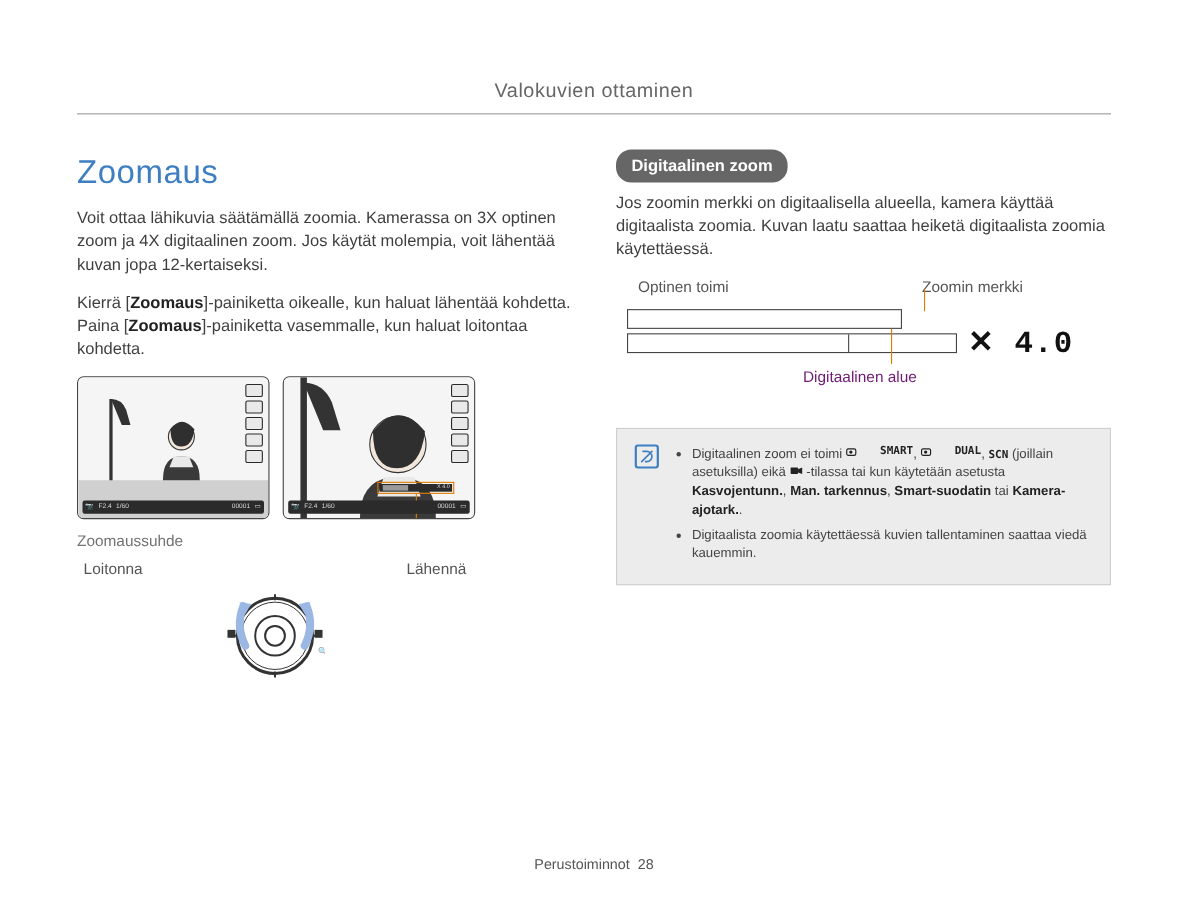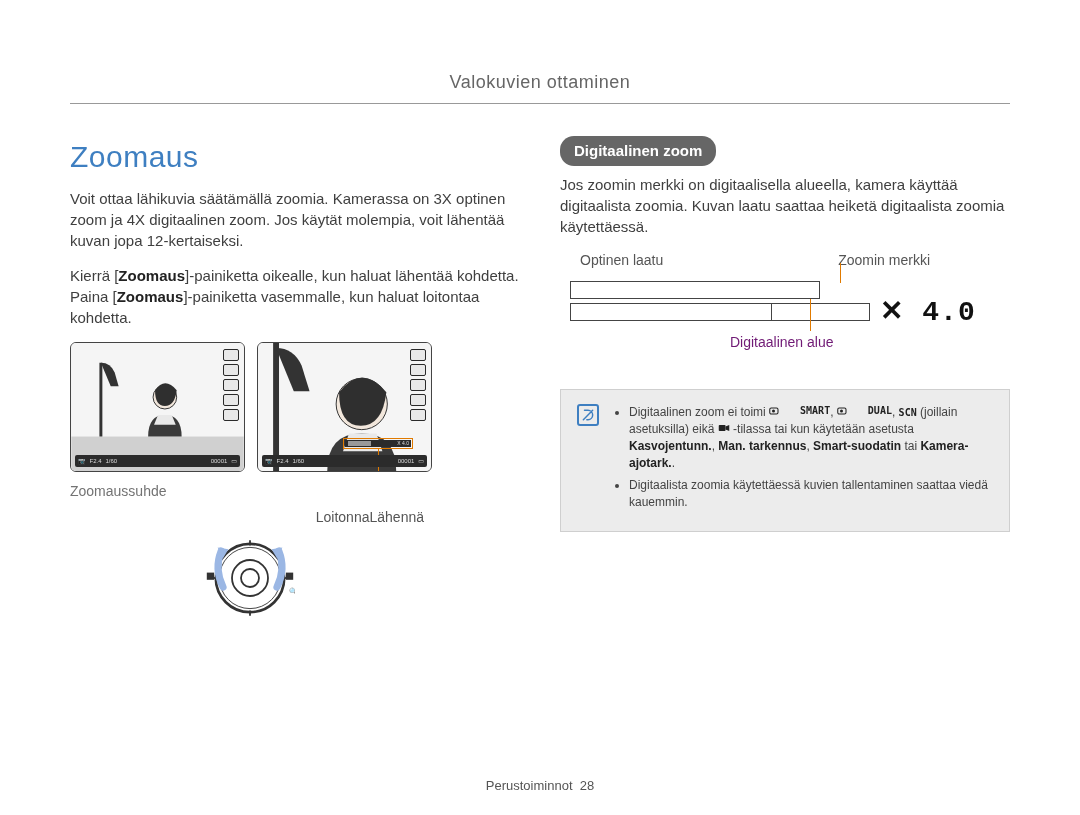--- a/index.html
+++ b/index.html
@@ -105,21 +105,21 @@
   .ratio-box .bar .fill{position:absolute;left:3px;width:35%;height:5px;background:#999}
   .ratio-lead{position:absolute;left:50%;top:100%;width:1px;height:30px;background:var(--orange)}
 
   
   .dial-wrap{
     position:relative;
     width:360px;
     margin-top:10px;
   }
   .dial-labels{
-    display:flex;justify-content:flex-end;
+    display:flex;justify-content:space-between;
     font-size:14px;color:#555;margin-bottom:6px;padding:0 6px;
   }
   .dial-ratio-label{
     text-align:left;color:#737373;font-size:14px;margin-bottom:6px;
   }
   .dial{
     margin:0 auto;width:90px;height:90px;position:relative;
   }
   .dial svg{width:100%;height:100%}
 
@@ -289,21 +289,21 @@
         </div>
       </div>
     </div>
 
     <div class="col">
       <span class="pill">Digitaalinen zoom</span>
       <p>Jos zoomin merkki on digitaalisella alueella, kamera käyttää digitaalista zoomia. Kuvan laatu saattaa heiketä digitaalista zoomia käytettäessä.</p>
 
       <div class="scale-wrap">
         <div class="scale-labels">
-          <span>Optinen laatu</span>
+          <span>Optinen toimi</span>
           <span>Zoomin merkki</span>
         </div>
         <div class="mark-line"></div>
         <div class="scale-bar">
           <div class="outer"></div>
           <div class="outer2">
             <div class="split"></div>
           </div>
           <div class="mark"></div>
         </div>

